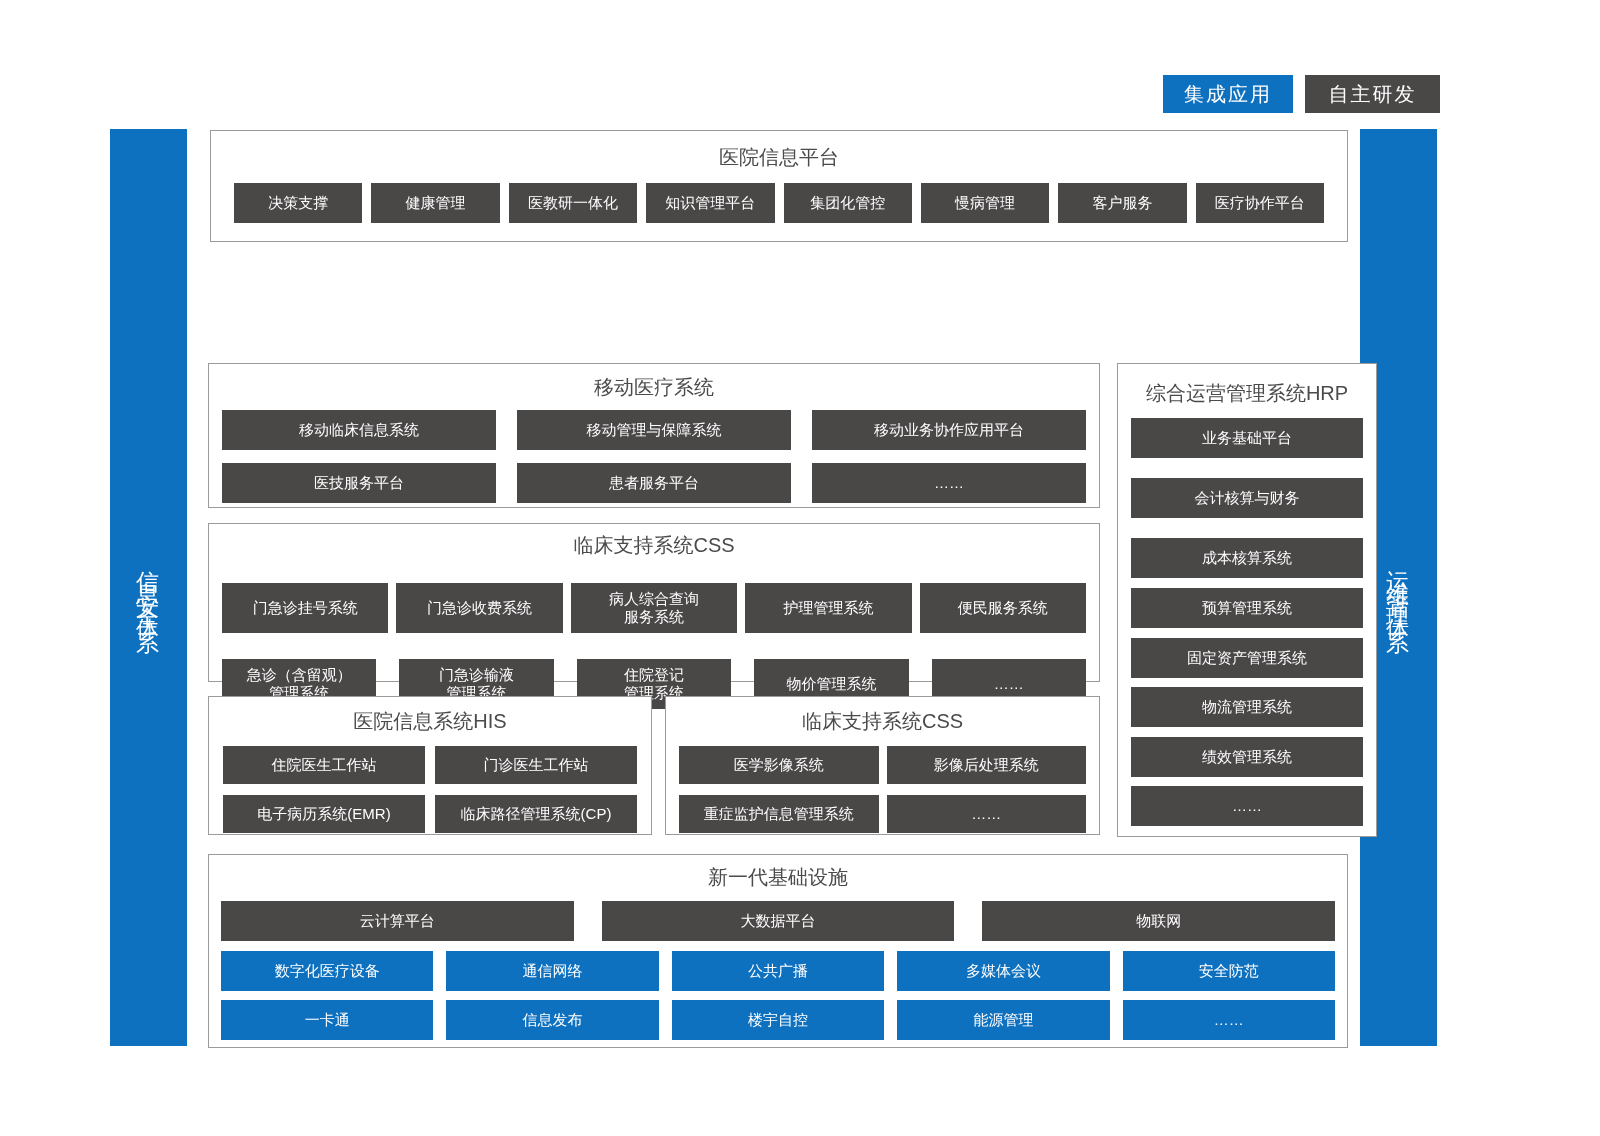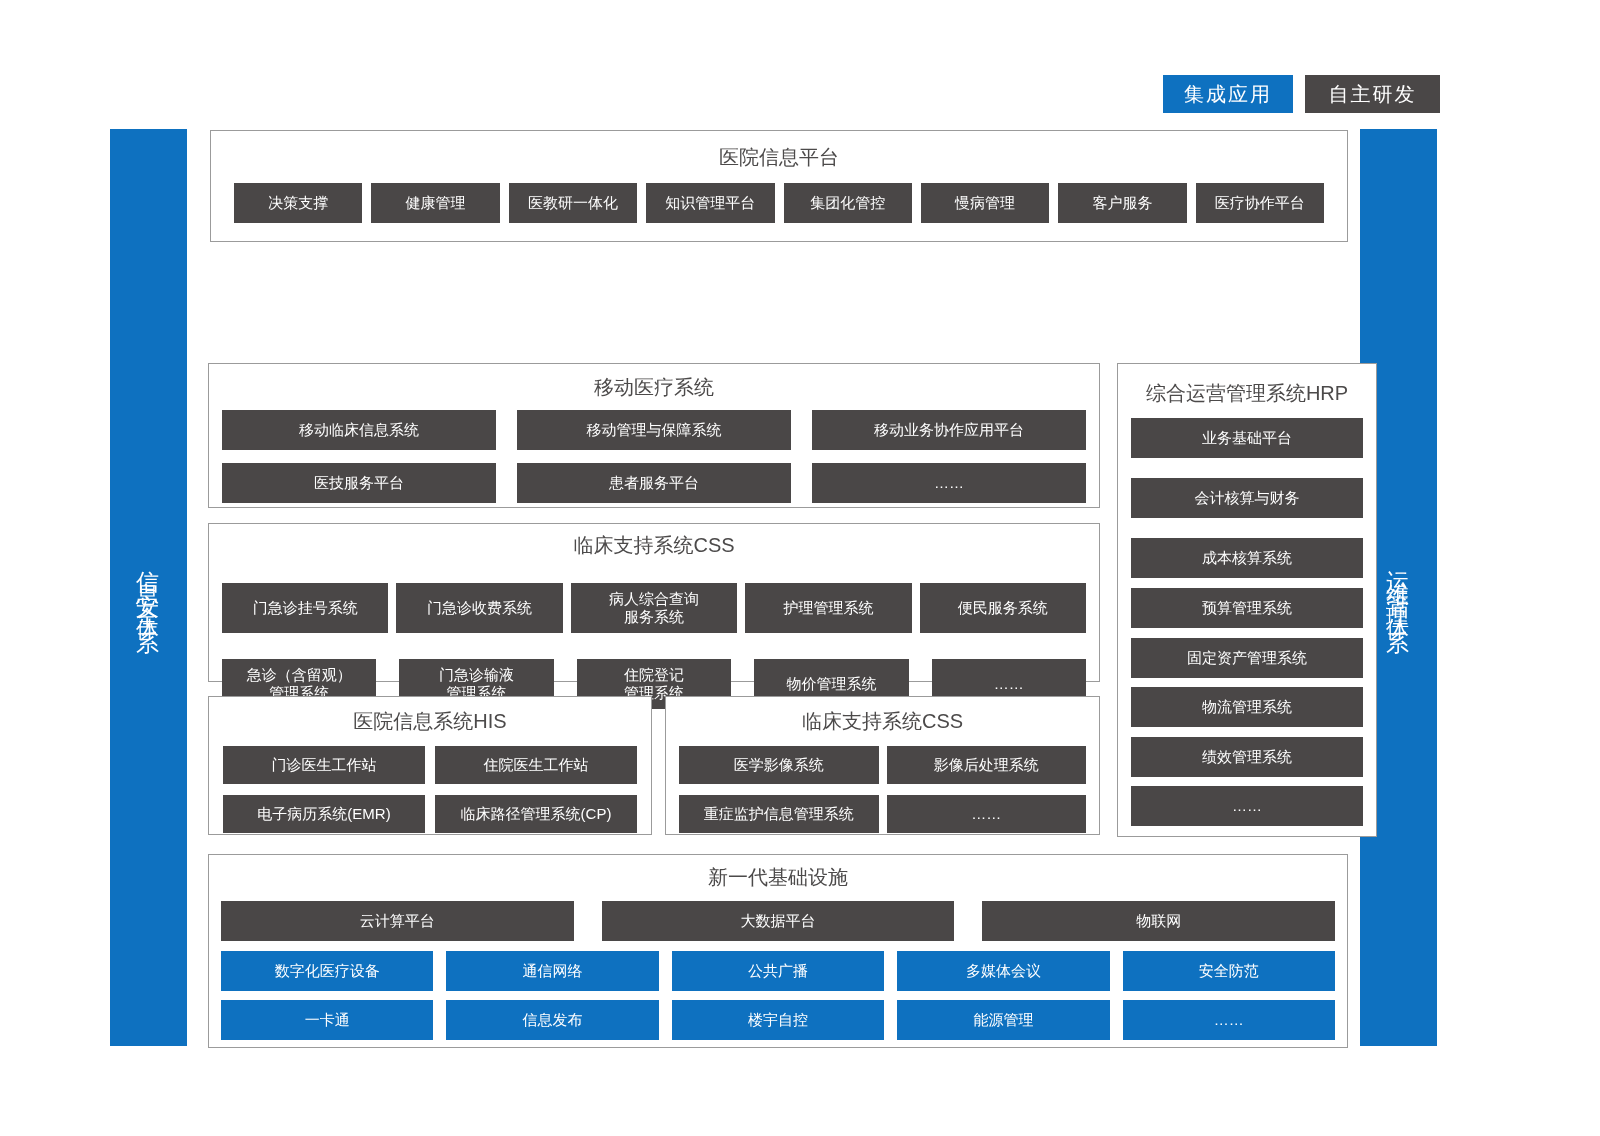--- a/index.html
+++ b/index.html
@@ -110,22 +110,22 @@
       <div class="box tall">住院登记
 管理系统</div>
       <div class="box tall">物价管理系统</div>
       <div class="box tall">……</div>
     </div>
   </div>
 
   <div class="section" style="left:208px;top:696px;width:444px;height:139px;">
     <div class="section-title" style="padding-top:11px;">医院信息系统HIS</div>
     <div class="row" style="margin-top:12px;padding:0 14px;gap:10px;">
+      <div class="box h38">住院医生工作站</div>
       <div class="box h38">门诊医生工作站</div>
-      <div class="box h38">住院医生工作站</div>
     </div>
     <div class="row" style="margin-top:11px;padding:0 14px;gap:10px;">
       <div class="box h38">电子病历系统(EMR)</div>
       <div class="box h38">临床路径管理系统(CP)</div>
     </div>
   </div>
 
   <div class="section" style="left:665px;top:696px;width:435px;height:139px;">
     <div class="section-title" style="padding-top:11px;">临床支持系统CSS</div>
     <div class="row" style="margin-top:12px;padding:0 13px;gap:8px;">

